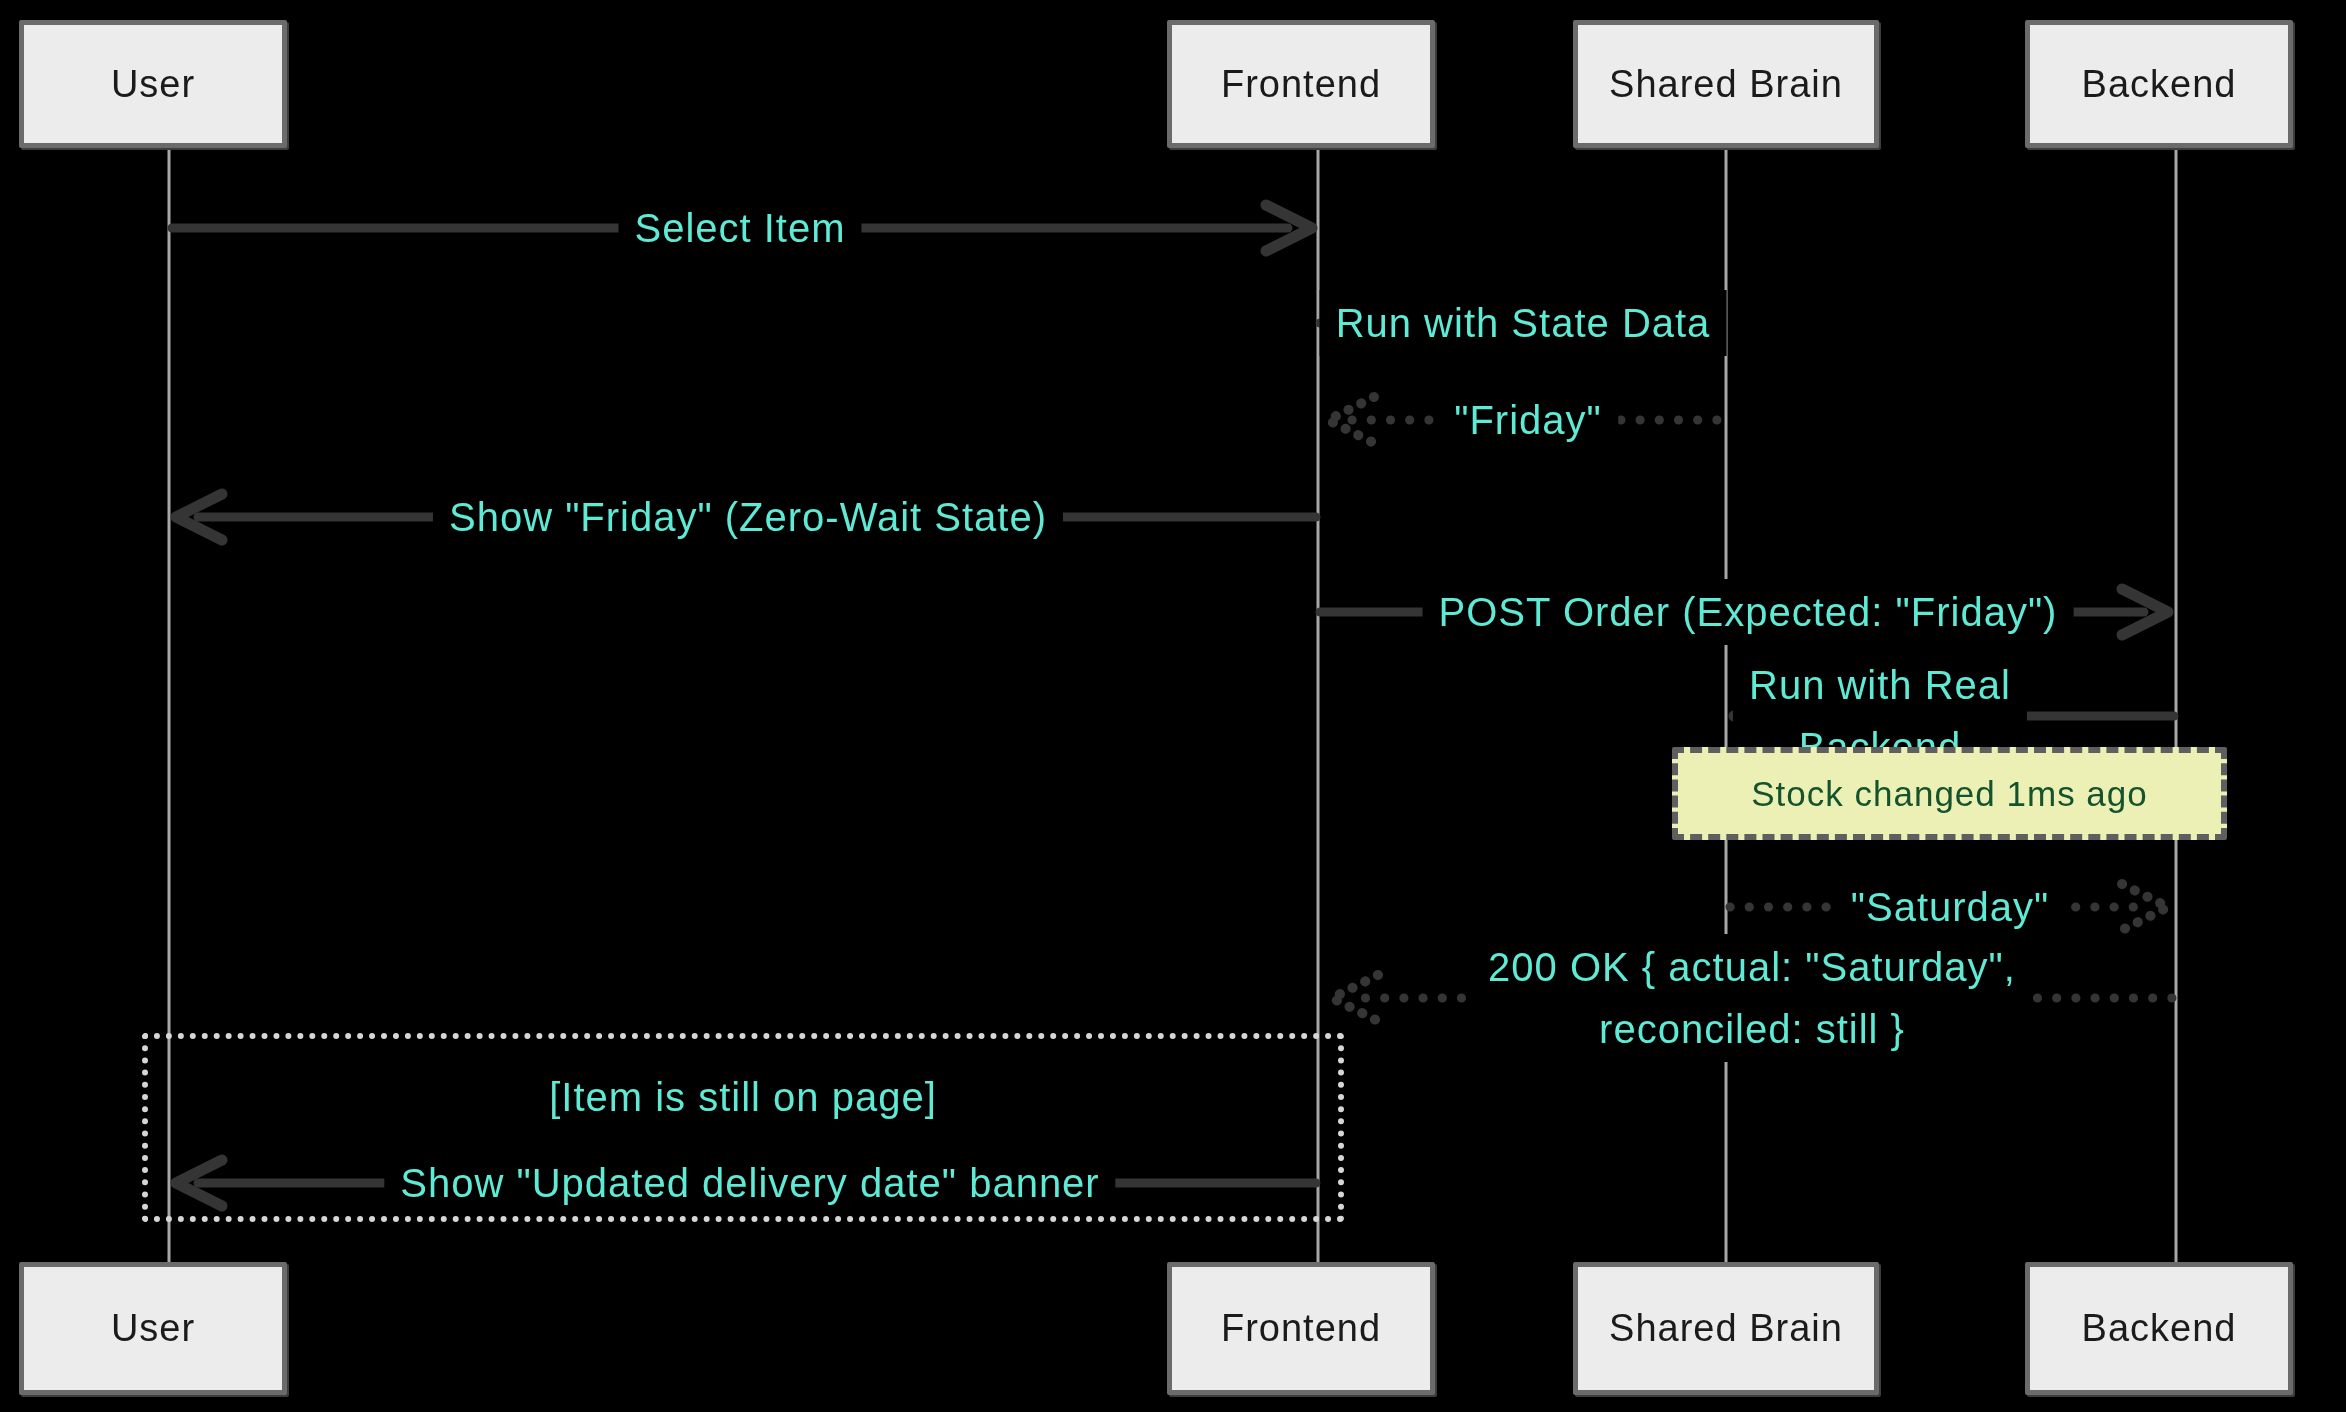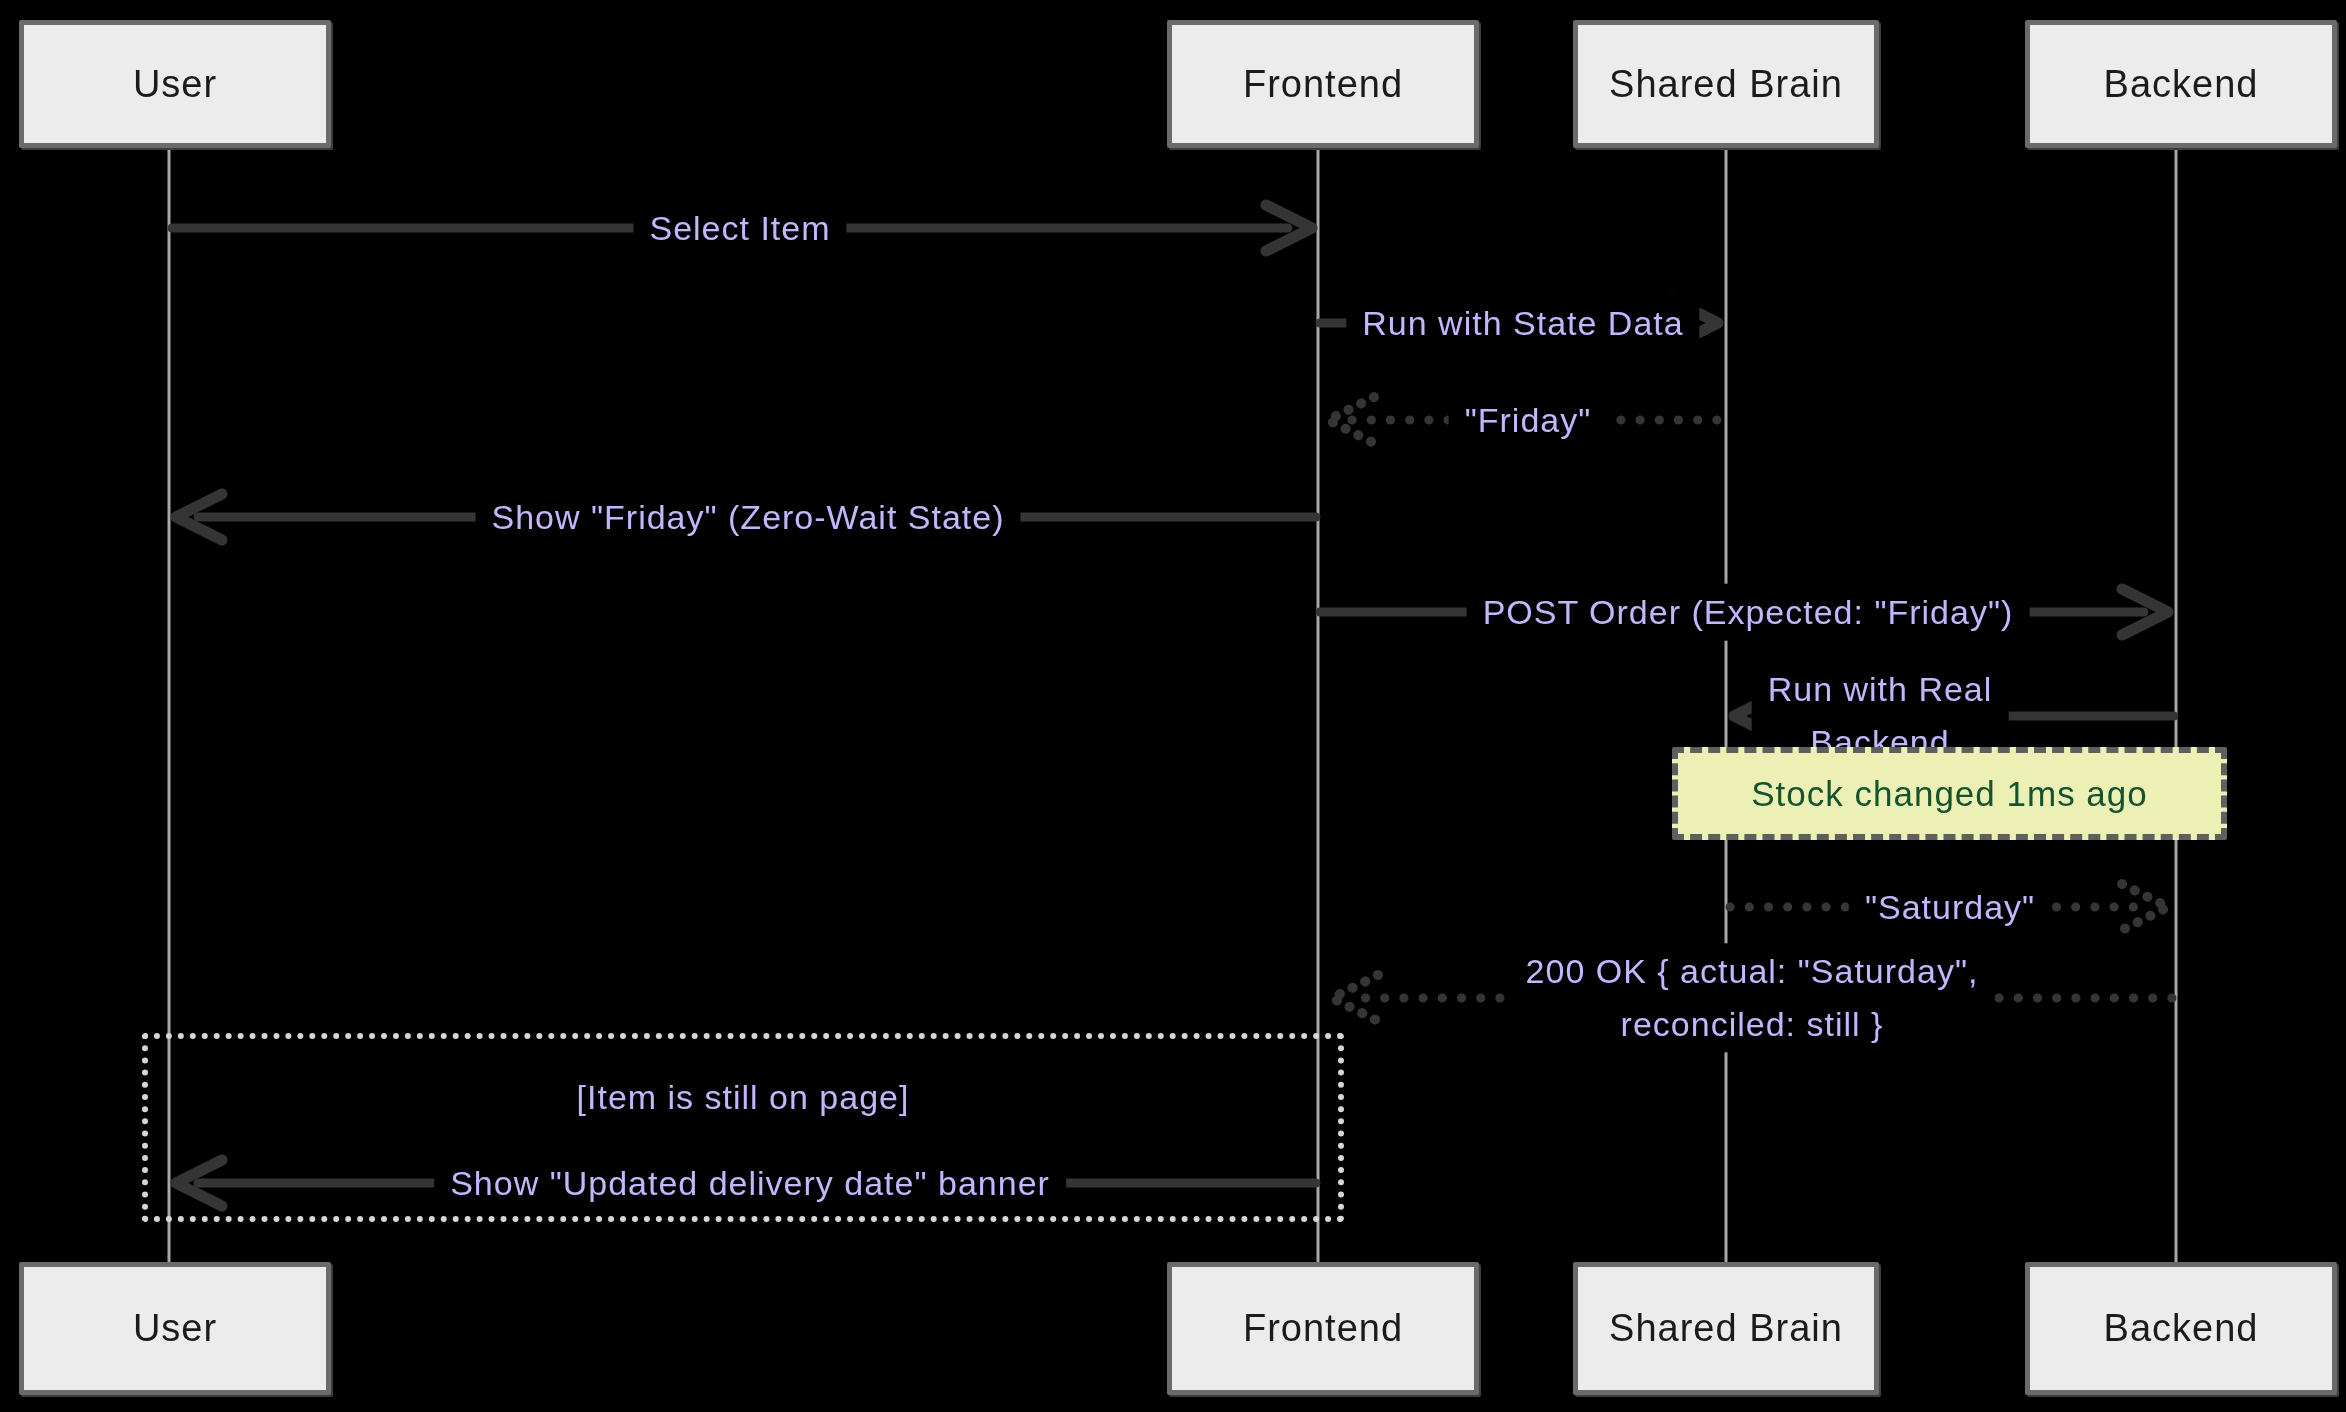--- a/index.html
+++ b/index.html
@@ -6,36 +6,36 @@
   #canvas{
     position:relative;
     width:2346px;height:1412px;
     background:#000;
     overflow:hidden;
     font-family:"Liberation Sans", sans-serif;
   }
   svg.overlay{position:absolute;left:0;top:0;z-index:1;}
   .actor-box{
     position:absolute;
-    width:312px;height:128px;
+    width:268px;height:128px;
     background:#ececec;
     border:5px solid #6b6b6b;
     box-sizing:border-box;
     display:flex;align-items:center;justify-content:center;
     z-index:3;
     border-radius:2px;
     box-shadow:2px 2px 0 #3d3d3d;
   }
   .actor-box .actor-label{
     color:#1b1b1b;font-size:38px;letter-spacing:1px;
   }
   .msg-label{
     position:absolute;z-index:2;
     transform:translate(-50%,-50%);
-    color:#c4b5fd;font-size:34px;letter-spacing:1px;
+    color:#5eead4;font-size:40px;letter-spacing:1px;
     background:#000;padding:2px 16px;
     white-space:nowrap;text-align:center;line-height:1.55;
   }
   .note-box{
     position:absolute;z-index:2;
     background:#edf0b5;
     border:6px dashed #5f5f5f;
     box-sizing:border-box;
     display:flex;align-items:center;justify-content:center;
     border-radius:2px;

